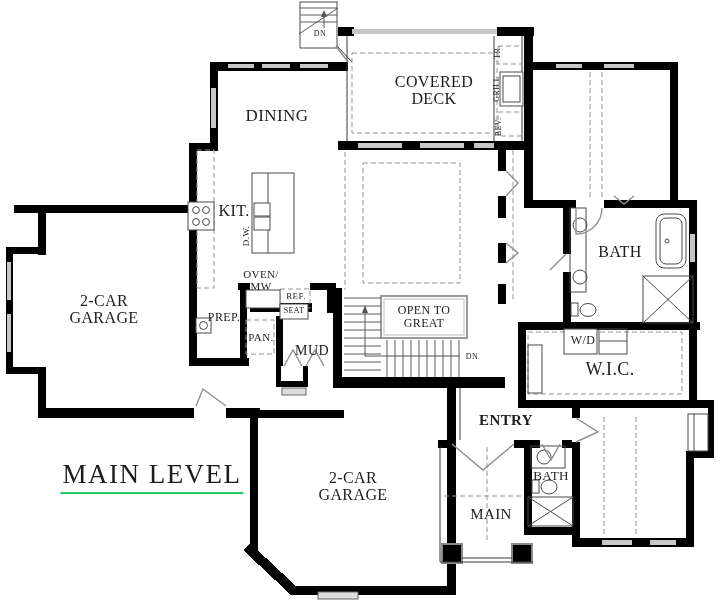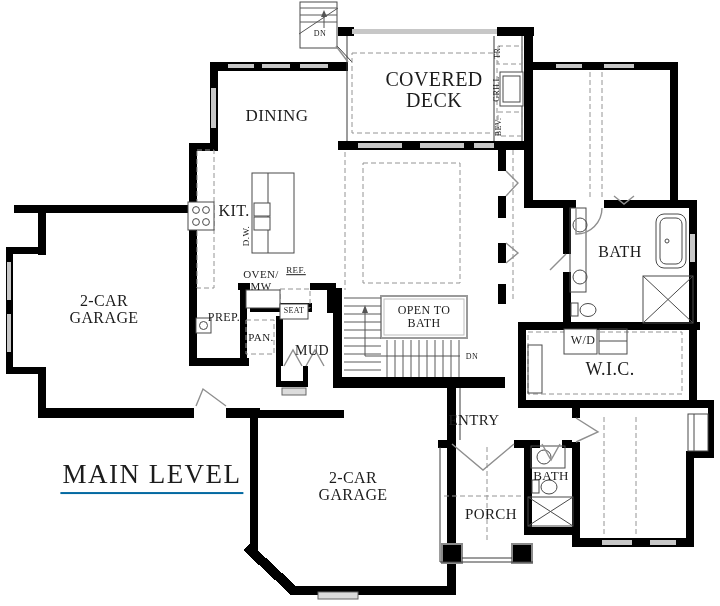--- a/index.html
+++ b/index.html
@@ -2,21 +2,21 @@
 <html><head>
 <meta charset="utf-8">
 <style>
   html,body{margin:0;padding:0;background:#fff;}
   #plan{position:relative;width:720px;height:606px;background:#ffffff;overflow:hidden;
         font-family:"Liberation Serif","DejaVu Serif",serif;}
   #plan svg{position:absolute;left:0;top:0;}
   .lbl{position:absolute;color:#1c1c1c;text-align:center;white-space:pre-line;
        line-height:1.07;transform:translate(-50%,-50%);letter-spacing:.4px;}
   .rot{transform:translate(-50%,-50%) rotate(-90deg);}
-  .title{letter-spacing:1.5px;border-bottom:2px solid #0369a1;padding:0 2px 3px 2px;}
+  .title{letter-spacing:1.5px;border-bottom:2px solid #22c55e;padding:0 2px 3px 2px;}
   .walls{fill:#000;}
   .win{fill:#c7c7c7;}
   .gap{fill:#ffffff;}
   .thin{stroke:#3a3a3a;stroke-width:1;fill:none;}
   .fix{stroke:#4a4a4a;stroke-width:1;fill:#ffffff;}
   .fixn{stroke:#4a4a4a;stroke-width:1;fill:none;}
   .dash{stroke:#949494;stroke-width:1;fill:none;stroke-dasharray:5 3;}
   .tread{stroke:#5a5a5a;stroke-width:1;}
   .door{stroke:#8f8f8f;stroke-width:1.4;fill:none;}
   .step{fill:#dcdcdc;stroke:#666;stroke-width:1;}
@@ -306,44 +306,44 @@
 
     <path class="door" d="M614,196 L624,204 L634,196"></path>
 
     <path class="door" d="M284,366 L293,350 L302,366"></path>
     <path class="door" d="M306,366 L315,350 L324,366"></path>
 
     <path class="door" d="M348,62 L336,46"></path>
   </g>
 </svg>
 
-  <div class="lbl" style="left:434px;top:90px;font-size:20px;">COVERED
+  <div class="lbl" style="left:434px;top:90px;font-size:16px;">COVERED
 DECK</div>
   <div class="lbl" style="left:277px;top:116px;font-size:17px;">DINING</div>
   <div class="lbl" style="left:234px;top:211px;font-size:16px;">KIT.</div>
   <div class="lbl" style="left:620px;top:252px;font-size:16px;">BATH</div>
   <div class="lbl" style="left:104px;top:309px;font-size:16px;">2-CAR
 GARAGE</div>
   <div class="lbl" style="left:224px;top:317px;font-size:12px;">PREP.</div>
   <div class="lbl" style="left:261px;top:338px;font-size:11px;">PAN.</div>
   <div class="lbl" style="left:312px;top:339px;font-size:14px;margin-top:12px;">MUD</div>
   <div class="lbl" style="left:610px;top:370px;font-size:18px;">W.I.C.</div>
-  <div class="lbl" style="left:474px;top:420px;font-size:15px;">ENTRY</div>
+  <div class="lbl" style="left:506px;top:420px;font-size:15px;font-weight:bold;">ENTRY</div>
   <div class="lbl" style="left:551px;top:476px;font-size:13px;">BATH</div>
-  <div class="lbl" style="left:491px;top:514px;font-size:15px;">PORCH</div>
+  <div class="lbl" style="left:491px;top:514px;font-size:15px;">MAIN</div>
   <div class="lbl" style="left:353px;top:486px;font-size:16px;">2-CAR
 GARAGE</div>
 
   <div class="lbl" style="left:424px;top:317px;font-size:12px;">OPEN TO
-BATH</div>
+GREAT</div>
   <div class="lbl" style="left:472px;top:357px;font-size:8px;">DN</div>
   <div class="lbl" style="left:320px;top:34px;font-size:8px;">DN</div>
   <div class="lbl" style="left:261px;top:281px;font-size:11px;">OVEN/
 MW</div>
-  <div class="lbl" style="left:296px;top:271px;font-size:9px;text-decoration:underline;">REF.</div>
+  <div class="lbl" style="left:296px;top:297px;font-size:9px;">REF.</div>
   <div class="lbl" style="left:294px;top:311px;font-size:8px;">SEAT</div>
   <div class="lbl" style="left:583px;top:340px;font-size:12px;">W/D</div>
   <div class="lbl rot" style="left:247px;top:236px;font-size:9px;">D.W.</div>
   <div class="lbl rot" style="left:498px;top:52px;font-size:8px;">TR.</div>
   <div class="lbl rot" style="left:497px;top:89px;font-size:8px;">GRILL</div>
   <div class="lbl rot" style="left:499px;top:127px;font-size:8px;">BEV.</div>
 
   <div class="lbl title" style="left:152px;top:477px;font-size:27px;">MAIN LEVEL</div>
 </div>
 

